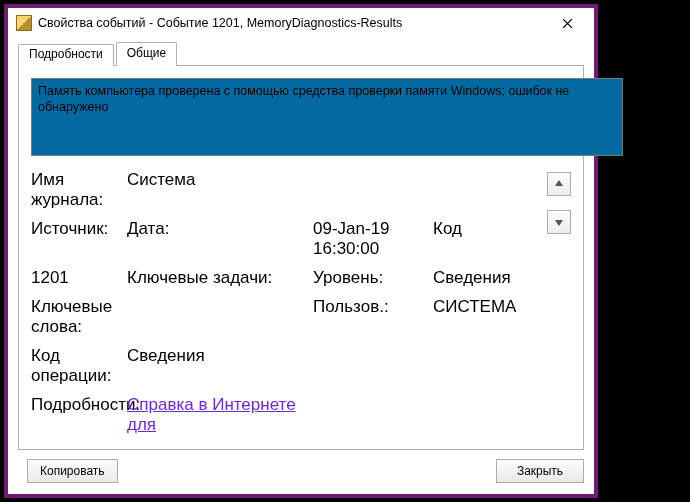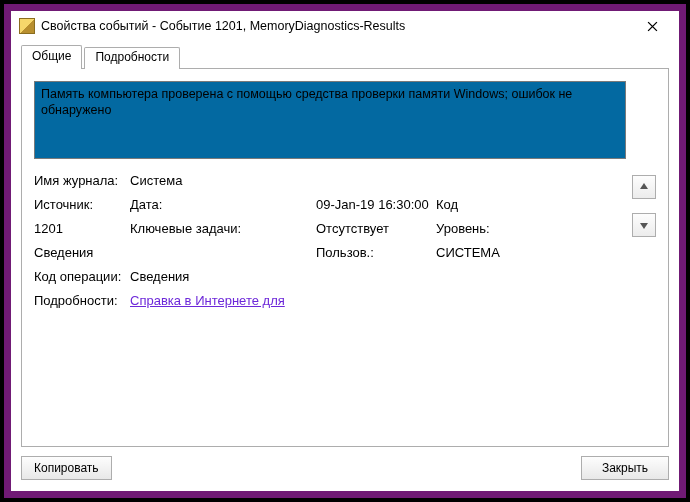--- a/index.html
+++ b/index.html
@@ -1,57 +1,57 @@
 <!DOCTYPE html>
 <html><head>
 <meta charset="utf-8">
 <style>
   * { box-sizing: border-box; margin: 0; padding: 0; }
   html, body { width: 690px; height: 502px; font-family: "Segoe UI", Tahoma, sans-serif; font-size: 12px; background: #000; }
-  .shell { position: absolute; left: 4px; top: 4px; width: 682px; height: 494px; background: #fff; border: 7px solid #701a75; }
+  .shell { position: absolute; left: 4px; top: 4px; width: 594px; height: 494px; background: #fff; border: 4px solid #701a75; }
   .titlebar { height: 30px; display: flex; align-items: center; padding: 0 6px 0 8px; }
   .titlebar .app-icon { width: 16px; height: 16px; margin-right: 6px; background: linear-gradient(135deg,#f6d76b 0 50%,#b88f2f 50% 100%); border:1px solid #8a6d1f; }
   .titlebar .title { flex: 1; font-size: 12.5px; color: #000; }
   .titlebar .close { width: 42px; height: 30px; display: flex; align-items: center; justify-content: center; }
   .titlebar .close svg { width: 11px; height: 11px; }
   .content { position: absolute; left: 10px; right: 10px; top: 34px; bottom: 44px; }
   .tabstrip { height: 24px; display: flex; align-items: flex-end; position: relative; z-index: 2; }
   .tab { height: 22px; border: 1px solid #adadad; border-bottom: none; background: #fff; padding: 2px 10px 0 10px; font-size: 12px; margin-right: 2px; border-top-left-radius: 2px; border-top-right-radius: 2px; position: relative; }
   .tab.active { height: 24px; padding-top: 3px; z-index: 3; }
   .tabpanel { border: 1px solid #adadad; position: absolute; left: 0; right: 0; top: 23px; bottom: 0; padding: 12px; }
   .msgbox { width: 592px; height: 78px; border: 1px solid #7a7a7a; padding: 4px 6px; background: #0369a1; font-size: 12.5px; color: #000; line-height: 1.3; }
-  .details { margin-top: 14px; display: grid; grid-template-columns: 90px 180px 114px 150px; row-gap: 9px; column-gap: 6px; font-size: 13px; color: #000; }
+  .details { margin-top: 14px; display: grid; grid-template-columns: 90px 180px 114px 150px; row-gap: 9px; column-gap: 6px; font-size: 17px; color: #000; }
   .details .label { color: #000; }
   .details .link { color: #6d28d9; text-decoration: underline; cursor: pointer; }
   .nav-btns { position: absolute; right: 12px; top: 106px; display: flex; flex-direction: column; gap: 14px; }
   .nav-btn { width: 24px; height: 24px; border: 1px solid #adadad; background: linear-gradient(#fdfdfd,#ececec); display: flex; align-items: center; justify-content: center; }
   .nav-btn svg { width: 10px; height: 10px; }
-  .footer { position: absolute; left: 10px; right: 10px; bottom: 8px; height: 30px; display: flex; align-items: center; justify-content: space-between; }
+  .footer { position: absolute; left: 19px; right: 10px; bottom: 8px; height: 30px; display: flex; align-items: center; justify-content: space-between; }
   .btn { height: 24px; min-width: 88px; border: 1px solid #adadad; background: linear-gradient(#fdfdfd,#e8e8e8); font-size: 12px; padding: 0 12px; cursor: pointer; }
 </style>
 </head>
 <body>
 
 <div class="shell">
 
   <div class="titlebar">
     <div class="app-icon"></div>
     <div class="title">Свойства событий - Событие 1201, MemoryDiagnostics-Results</div>
     <div class="close">
       <svg viewBox="0 0 10 10">
           <path d="M1 1 L9 9 M9 1 L1 9" stroke="#000" stroke-width="1.2"></path>
         </svg>
     </div>
   </div>
 
   <div class="content">
 
     <div class="tabstrip">
+      <div class="tab">Подробности</div>
       <div class="tab active">Общие</div>
-      <div class="tab">Подробности</div>
     </div>
 
     <div class="tabpanel">
 
       <div class="msgbox">Память компьютера проверена с помощью средства проверки памяти Windows; ошибок не обнаружено</div>
 
       <div class="nav-btns">
         <div class="nav-btn">
           <svg viewBox="0 0 10 10">
               <path d="M5 1 L9 7 L1 7 Z" fill="#555"></path>
@@ -70,24 +70,24 @@
         <div></div>
         <div></div>
 
         <div class="label">Источник:</div>
         <div class="label">Дата:</div>
         <div>09-Jan-19 16:30:00</div>
 
         <div class="label">Код</div>
         <div>1201</div>
         <div class="label">Ключевые задачи:</div>
-        <div>Отсутствует</div>
 
         <div class="label">Уровень:</div>
         <div>Сведения</div>
+        <div class="label">Ключевые слова:</div>
         <div></div>
 
         <div class="label">Пользов.:</div>
         <div>СИСТЕМА</div>
 
         <div class="label">Код операции:</div>
         <div>Сведения</div>
         <div></div>
         <div></div>
 

